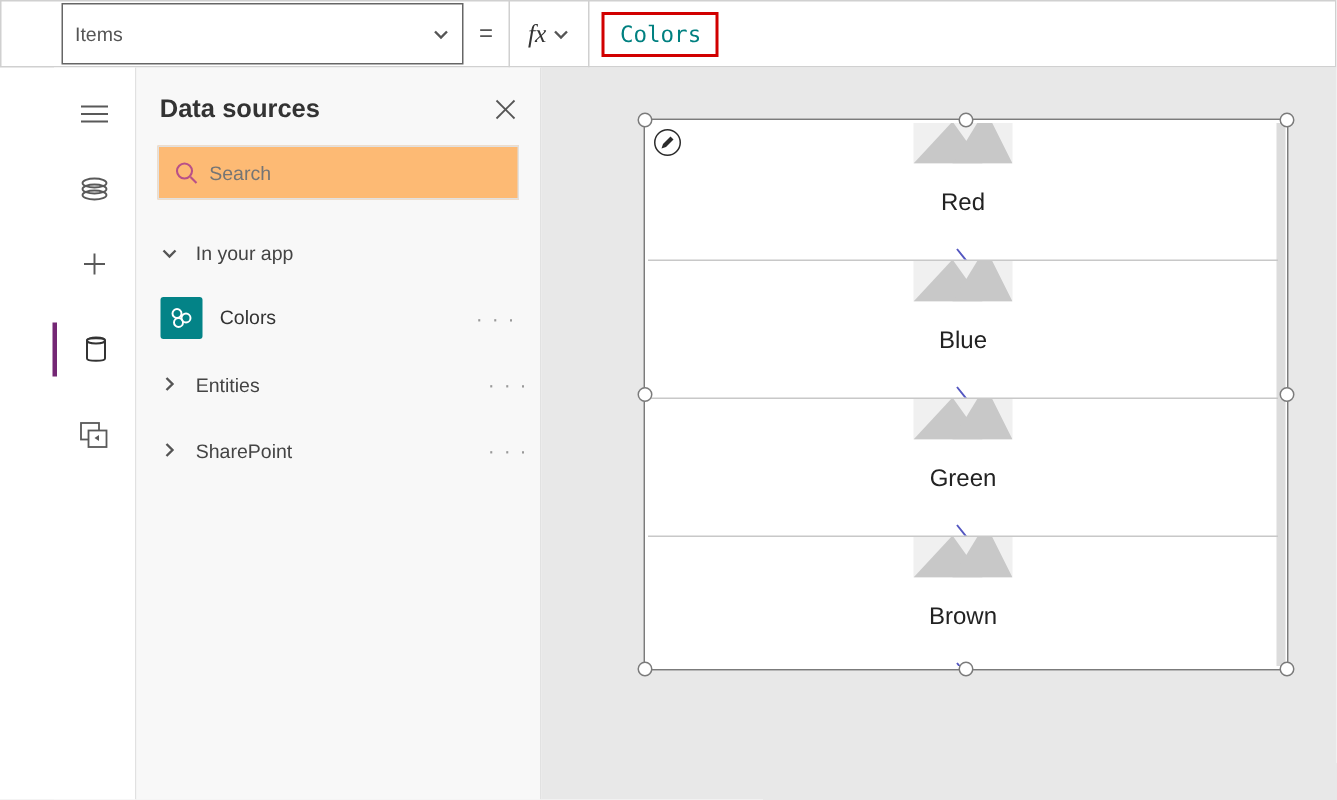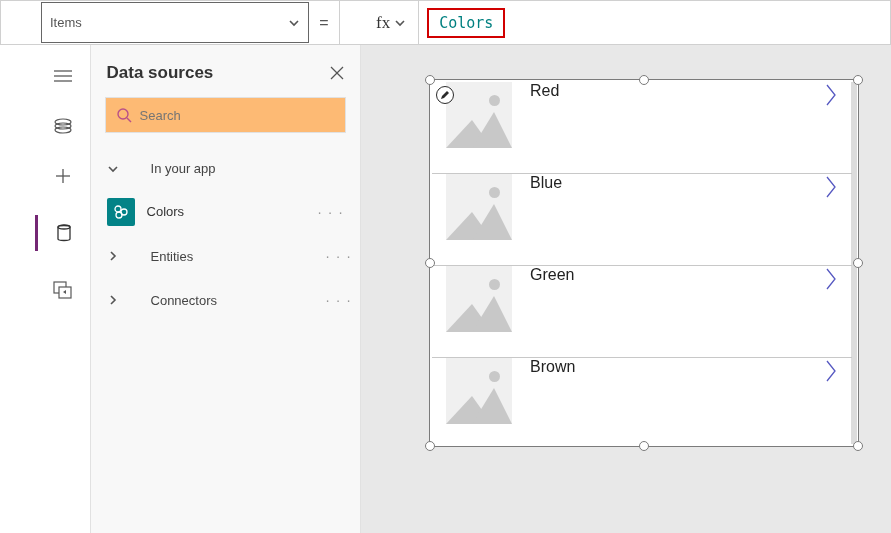--- a/index.html
+++ b/index.html
@@ -3,52 +3,52 @@
   <meta charset="utf-8">
   <style>
     * { margin:0; padding:0; box-sizing:border-box; font-family:"Segoe UI",Arial,sans-serif; }
     body { width:891px; height:533px; background:#fff; overflow:hidden; }
     .root { display:flex; flex-direction:column; width:891px; height:533px; }
 
     .topbar { display:flex; align-items:center; height:45px; border:1px solid #d0d0d0; background:#fff; }
     .prop { display:flex; align-items:center; justify-content:space-between; width:268px; height:41px; margin-left:40px; border:1px solid #666; padding:0 8px; font-size:13px; color:#555; }
     .eq { width:30px; text-align:center; font-size:16px; color:#555; }
     .fx { display:flex; align-items:center; gap:4px; height:45px; padding:0 12px; border-left:1px solid #d0d0d0; border-right:1px solid #d0d0d0; }
-    .fx-i { font-family:"Times New Roman",serif; font-size:17px; color:#333;margin-left:24px; }
+    .fx-i { font-style:italic; font-family:"Times New Roman",serif; font-size:17px; color:#333; }
     .fbar { flex:1; display:flex; align-items:center; padding-left:8px; height:45px; }
     .formula-val { display:inline-block; border:2px solid #d10000; padding:4px 10px; font-family:Consolas,monospace; font-size:15px; color:#008080; }
 
     .main { flex:1; display:flex; min-height:0;padding-left:36px; }
     .rail { width:56px; border-right:1px solid #e1e1e1; display:flex; flex-direction:column; align-items:center; padding-top:20px; gap:28px; background:#fff; }
     .rail-item { width:22px; height:22px; display:flex; align-items:center; justify-content:center; color:#595959; cursor:pointer; }
     .rail-sel { width:54px; height:36px; display:flex; align-items:center; justify-content:center; border-left:3px solid #742774; margin-left:-1px; }
 
     .panel { width:278px; background:#f8f8f8; border-right:1px solid #e1e1e1; display:flex; flex-direction:column; }
     .panel-hdr { display:flex; align-items:center; justify-content:space-between; padding:18px 16px 14px; }
     .panel-hdr h2 { font-size:17px; font-weight:600; color:#333; }
     .search { margin:0 14px 14px; display:flex; align-items:center; background:#fdba74; border:1px solid #e1e1e1; height:36px; padding:0 10px; }
     .search input { border:none; outline:none; flex:1; font-size:13px; background:transparent; margin-left:8px; color:#555; }
-    .collapsible { display:flex; align-items:center; padding:14px 16px; font-size:13px; color:#444; cursor:pointer; gap:32px; }
+    .collapsible { display:flex; align-items:center; padding:14px 16px; font-size:13px; color:#444; cursor:pointer; gap:12px; }
     .collapsible.with-dots { justify-content:flex-end; padding-right:8px; }
     .dots { margin-left:auto; color:#999; font-size:14px; letter-spacing:1px; }
 
     .ds-item { display:flex; align-items:center; padding:8px 16px; gap:12px; cursor:pointer; }
     .ds-ico { width:28px; height:28px; background:#038387; border-radius:2px; display:flex; align-items:center; justify-content:center; color:#fff; }
     .ds-txt { display:flex; flex-direction:column; line-height:1.2; }
     .ds-name { font-size:13px; color:#333; }
     .ds-sub { font-size:11px; color:#888; display:flex; align-items:center; gap:2px; }
     .blur { display:inline-block; width:100px; height:11px; background:#d9d9d9; border-radius:5px; filter:blur(3px); }
 
     .canvas { flex:1; background:#e8e8e8; padding:34px 32px 10px 68px; position:relative; }
     .stage { position:relative; width:430px; height:368px; background:#fff; border:1px solid #7b7b7b; }
     .handle { width:10px; height:10px; border:1px solid #7b7b7b; border-radius:50%; background:#fff; position:absolute; z-index:2; }
     .pen { position:absolute; top:6px; left:6px; width:18px; height:18px; border:1.5px solid #2b2b2b; border-radius:50%; background:#fff; display:flex; align-items:center; justify-content:center; z-index:3; }
 
     .gallery { position:absolute; top:2px; left:2px; right:6px; bottom:2px; overflow:hidden; }
-    .row { display:flex; height:92px; border-bottom:1px solid #c8c8c8; padding:0 14px; gap:18px; }
+    .row { display:flex; align-items:center; height:92px; border-bottom:1px solid #c8c8c8; padding:0 14px; gap:18px;flex-direction:column; }
     .row:last-child { border-bottom:none; }
     .thumb { width:66px; height:66px; background:#f0f0f0; position:relative; overflow:hidden; }
     .thumb .mtn { position:absolute; bottom:0; left:0; border-left:26px solid transparent; border-right:20px solid transparent; border-bottom:28px solid #c8c8c8; }
     .thumb .mtn2 { position:absolute; bottom:0; right:0; border-left:22px solid transparent; border-right:18px solid transparent; border-bottom:36px solid #c8c8c8; }
     .thumb .sun { position:absolute; top:13px; right:12px; width:11px; height:11px; border-radius:50%; background:#c8c8c8; }
     .row-title { flex:1; font-size:16px; color:#222; }
     .chev-r { color:#5558c1; }
     .scrollbar { position:absolute; top:2px; right:1px; width:6px; bottom:2px; background:#dcdcdc; }
 
     svg { display:block; }
@@ -158,21 +158,21 @@
             <polyline class="chev" points="4,2 8,6 4,10"></polyline>
           </svg>
         <span>Entities</span>
         <span class="dots">· · ·</span>
       </div>
 
       <div class="collapsible with-dots">
         <svg width="12" height="12">
             <polyline class="chev" points="4,2 8,6 4,10"></polyline>
           </svg>
-        <span>Connectors</span>
+        <span>SharePoint</span>
         <span class="dots">· · ·</span>
       </div>
     </div>
 
     <div class="canvas">
       <div class="stage">
 
         <div class="handle" style="top:-5px;left:-5px"></div>
         <div class="handle" style="top:-5px;left:calc(50% - 5px)"></div>
         <div class="handle" style="top:-5px;right:-5px"></div>

